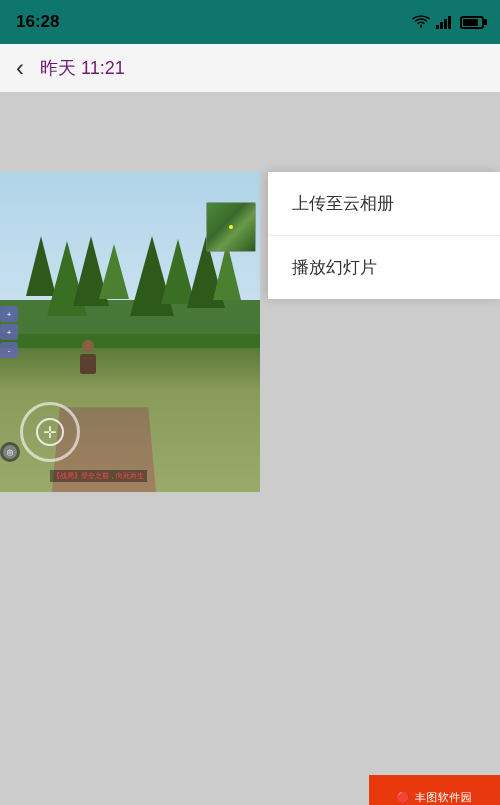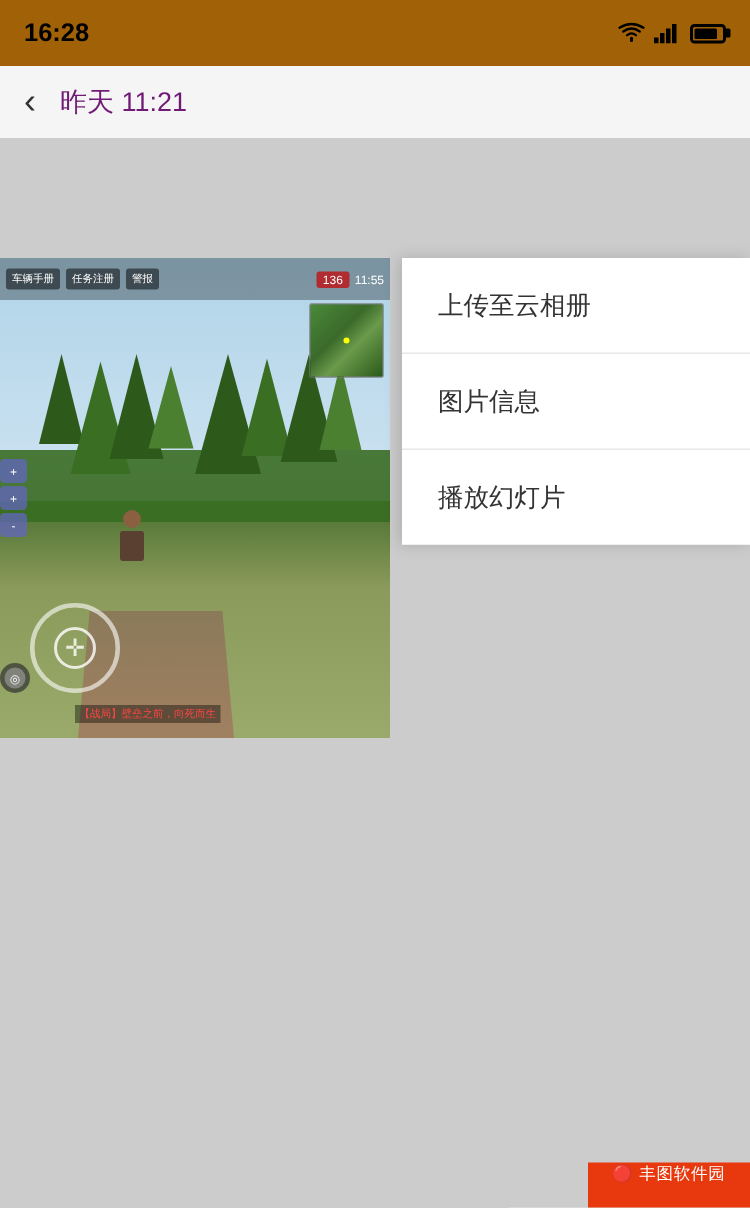--- a/index.html
+++ b/index.html
@@ -14,21 +14,21 @@
       background: #f5f5f5;
       font-family: -apple-system, 'PingFang SC', 'Hiragino Sans GB', 'Microsoft YaHei', sans-serif;
       overflow: hidden;
       position: relative;
     }
 
     
     .status-bar {
       width: 100%;
       height: 44px;
-      background: #a16207;
+      background: #0f766e;
       display: flex;
       align-items: center;
       justify-content: space-between;
       padding: 0 16px;
       position: relative;
       z-index: 100;
     }
 
     .status-time {
       font-size: 17px;
@@ -306,25 +306,25 @@
 
     .context-menu-item:last-child {
       border-bottom: none;
     }
 
     
     .bottom-watermark {
       position: absolute;
       bottom: 0;
       right: 0;
-      width: 108px;
+      width: 131px;
       height: 30px;
       background: #e8380d;
       display: flex;
-      align-items: flex-start;
+      align-items: flex-end;
       justify-content: center;
       z-index: 300;
     }
 
     .watermark-text {
       font-size: 11px;
       color: white;
       letter-spacing: 0.5px;
     }
 
@@ -389,31 +389,20 @@
         <div style="position:absolute;left:62%;top:3px;width:0;height:0;border-left:17px solid transparent;border-right:17px solid transparent;border-bottom:65px solid #3a6e22;"></div>
         <div style="position:absolute;left:72%;top:0;width:0;height:0;border-left:19px solid transparent;border-right:19px solid transparent;border-bottom:72px solid #2d5a1b;"></div>
         <div style="position:absolute;left:82%;top:6px;width:0;height:0;border-left:14px solid transparent;border-right:14px solid transparent;border-bottom:58px solid #4a8030;"></div>
         <div style="position:absolute;bottom:0;left:0;right:0;height:30px;background:#3a6e22;"></div>
       </div>
 
       <div class="game-ground">
         <div class="game-road"></div>
       </div>
 
-      <div class="game-ui">
-        <div class="game-ui-left">
-          <div class="game-ui-btn">车辆手册</div>
-          <div class="game-ui-btn">任务注册</div>
-          <div class="game-ui-btn">警报</div>
-        </div>
-        <div class="game-ui-right">
-          <div class="health-bar-container">136</div>
-          <span style="font-size:8px;color:white;">11:55</span>
-        </div>
-      </div>
 
       <div class="minimap">
         <div style="width:100%;height:100%;background:linear-gradient(135deg,#4a8a3a 0%,#3a6a2a 40%,#6a9a4a 60%,#2a5a1a 100%);position:relative;">
           <div style="position:absolute;top:50%;left:50%;width:4px;height:4px;background:yellow;border-radius:50%;transform:translate(-50%,-50%);"></div>
         </div>
       </div>
 
       <div style="position:absolute;bottom:35%;left:30%;width:20px;height:40px;">
         <div style="width:12px;height:12px;background:#8a6040;border-radius:50%;margin:0 auto;"></div>
         <div style="width:16px;height:20px;background:#5a4030;margin:0 auto;margin-top:2px;border-radius:2px;"></div>
@@ -434,21 +423,20 @@
           <span style="font-size:8px;color:white;">◎</span>
         </div>
       </div>
 
       <div class="game-red-text">【战局】壁垒之前，向死而生</div>
     </div>
   </div>
 
   <div class="context-menu">
     <div class="context-menu-item">上传至云相册</div>
-    <div class="context-menu-item">图片信息</div>
     <div class="context-menu-item">播放幻灯片</div>
   </div>
 
   <div class="bottom-watermark">
     <span class="watermark-text">
       🔴 <span>丰图软件园</span>
     </span>
   </div>
 
 </div>

